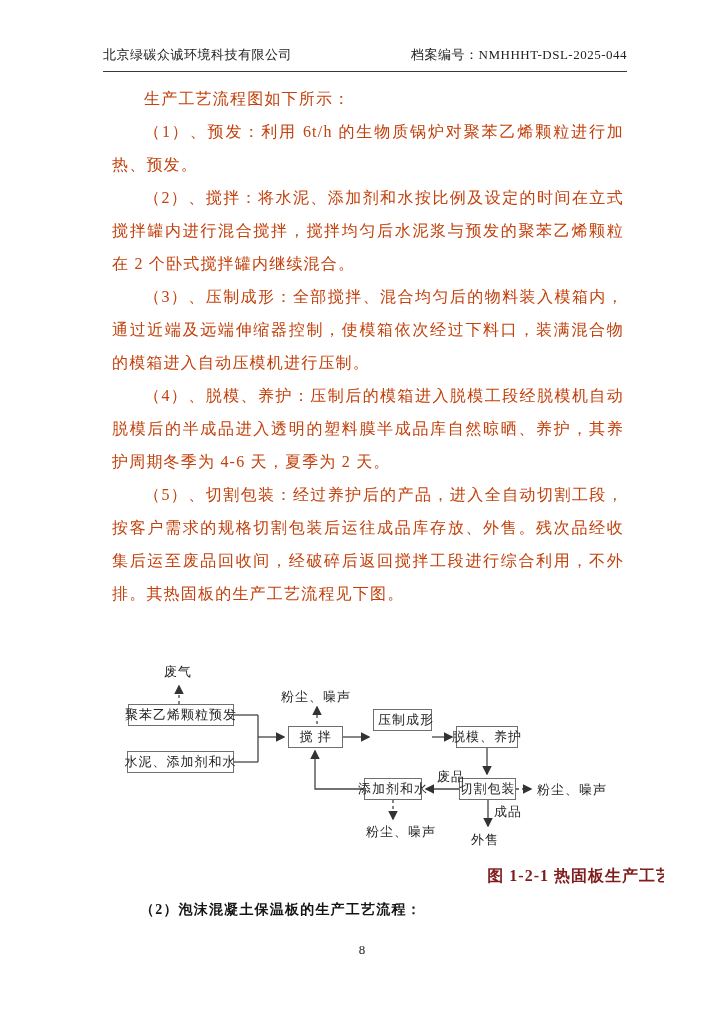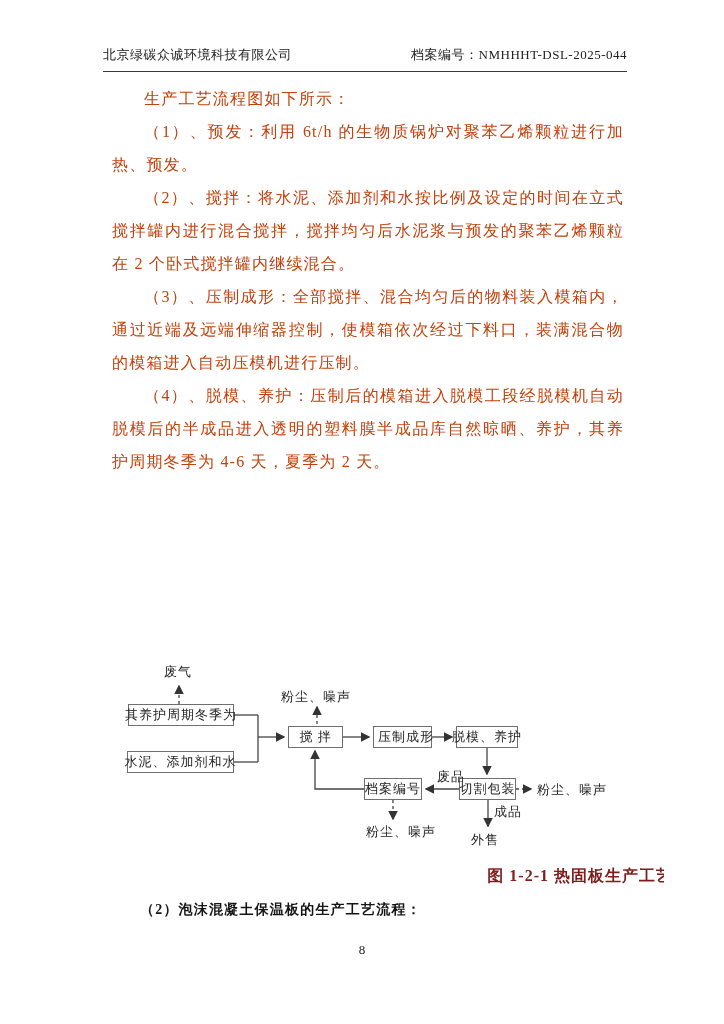--- a/index.html
+++ b/index.html
@@ -123,20 +123,21 @@
     <span>北京绿碳众诚环境科技有限公司</span>
     <span class="archive"><span>档案编号：</span><span>NMHHHT-DSL-2025-044</span></span>
   </div>
 
   <div class="body-text">
     <p>生产工艺流程图如下所示：</p>
     <p>（1）、预发：利用 6t/h 的生物质锅炉对聚苯乙烯颗粒进行加热、预发。</p>
     <p>（2）、搅拌：将水泥、添加剂和水按比例及设定的时间在立式搅拌罐内进行混合搅拌，搅拌均匀后水泥浆与预发的聚苯乙烯颗粒在 2 个卧式搅拌罐内继续混合。</p>
     <p>（3）、压制成形：全部搅拌、混合均匀后的物料装入模箱内，通过近端及远端伸缩器控制，使模箱依次经过下料口，装满混合物的模箱进入自动压模机进行压制。</p>
     <p>（4）、脱模、养护：压制后的模箱进入脱模工段经脱模机自动脱模后的半成品进入透明的塑料膜半成品库自然晾晒、养护，其养护周期冬季为 4-6 天，夏季为 2 天。</p>
+    <p>（5）、切割包装：经过养护后的产品，进入全自动切割工段，按客户需求的规格切割包装后运往成品库存放、外售。残次品经收集后运至废品回收间，经破碎后返回搅拌工段进行综合利用，不外排。其热固板的生产工艺流程见下图。</p>
   </div>
 
   <div class="flowchart">
 
     <svg width="724" height="212" viewBox="0 0 724 212">
       <defs>
         <marker id="arrow" viewBox="0 0 10 10" refX="8.5" refY="5" markerWidth="7.5" markerHeight="7.5" orient="auto-start-reverse">
           <path d="M0,0 L10,5 L0,10 z" fill="#333"></path>
         </marker>
       </defs>
@@ -159,27 +160,27 @@
 
       <path d="M516,139 H531" stroke="#444" stroke-width="1.3" fill="none" stroke-dasharray="3,3" marker-end="url(#arrow)"></path>
 
       <path d="M488,150 V176" stroke="#444" stroke-width="1.3" fill="none" marker-end="url(#arrow)"></path>
 
       <path d="M393,150 V169" stroke="#444" stroke-width="1.3" fill="none" stroke-dasharray="3,3" marker-end="url(#arrow)"></path>
 
       <path d="M364,139 H315 V101" stroke="#444" stroke-width="1.3" fill="none" marker-end="url(#arrow)"></path>
     </svg>
 
-    <div class="fc-box" style="left:128px; top:54px; width:106px; height:22px;">其养护周期冬季为</div>
+    <div class="fc-box" style="left:128px; top:54px; width:106px; height:22px;">聚苯乙烯颗粒预发</div>
     <div class="fc-box" style="left:127px; top:101px; width:107px; height:22px;">水泥、添加剂和水</div>
     <div class="fc-box" style="left:288px; top:76px; width:55px; height:22px;">搅 拌</div>
-    <div class="fc-box" style="left:373px; top:76px; width:59px; height:22px;padding-left:7px;">压制成形</div>
+    <div class="fc-box" style="left:373px; top:59px; width:59px; height:22px;padding-left:7px;">压制成形</div>
     <div class="fc-box" style="left:456px; top:76px; width:62px; height:22px;">脱模、养护</div>
     <div class="fc-box" style="left:459px; top:128px; width:57px; height:22px;">切割包装</div>
-    <div class="fc-box" style="left:364px; top:128px; width:58px; height:22px;">档案编号</div>
+    <div class="fc-box" style="left:364px; top:128px; width:58px; height:22px;">添加剂和水</div>
 
     <div class="fc-label" style="left:164px; top:13px;">废气</div>
     <div class="fc-label" style="left:281px; top:38px;">粉尘、噪声</div>
     <div class="fc-label" style="left:437px; top:118px;">废品</div>
     <div class="fc-label" style="left:537px; top:131px;">粉尘、噪声</div>
     <div class="fc-label" style="left:494px; top:153px;">成品</div>
     <div class="fc-label" style="left:366px; top:173px;">粉尘、噪声</div>
     <div class="fc-label" style="left:471px; top:181px;">外售</div>
   </div>
 

